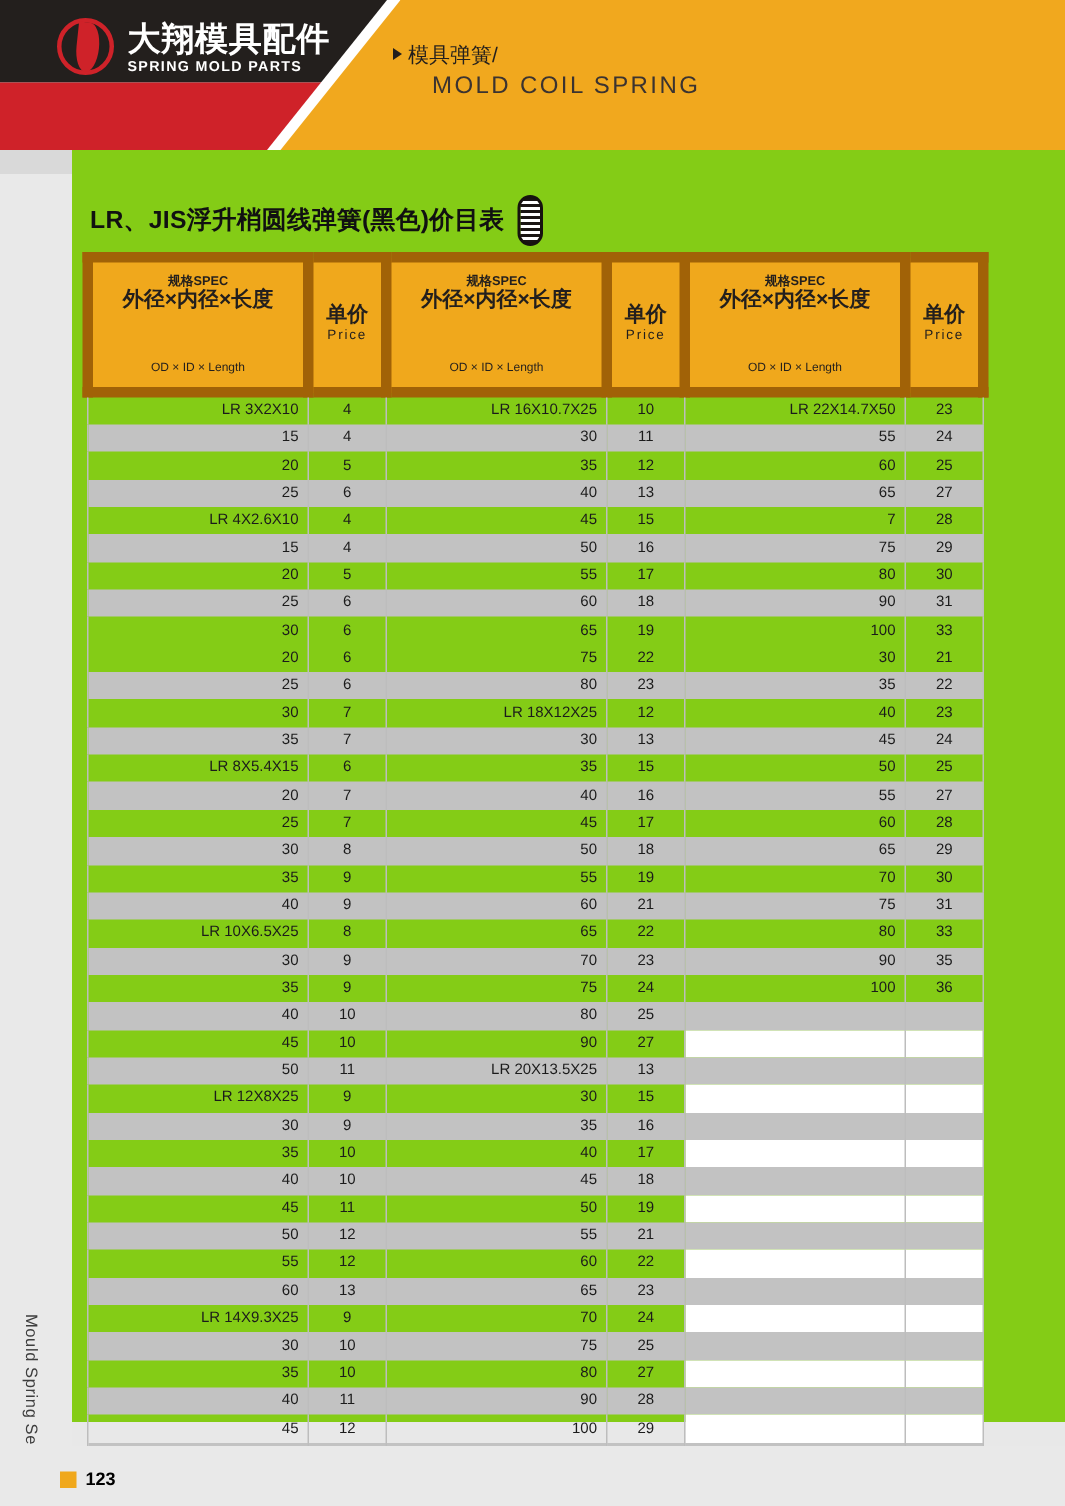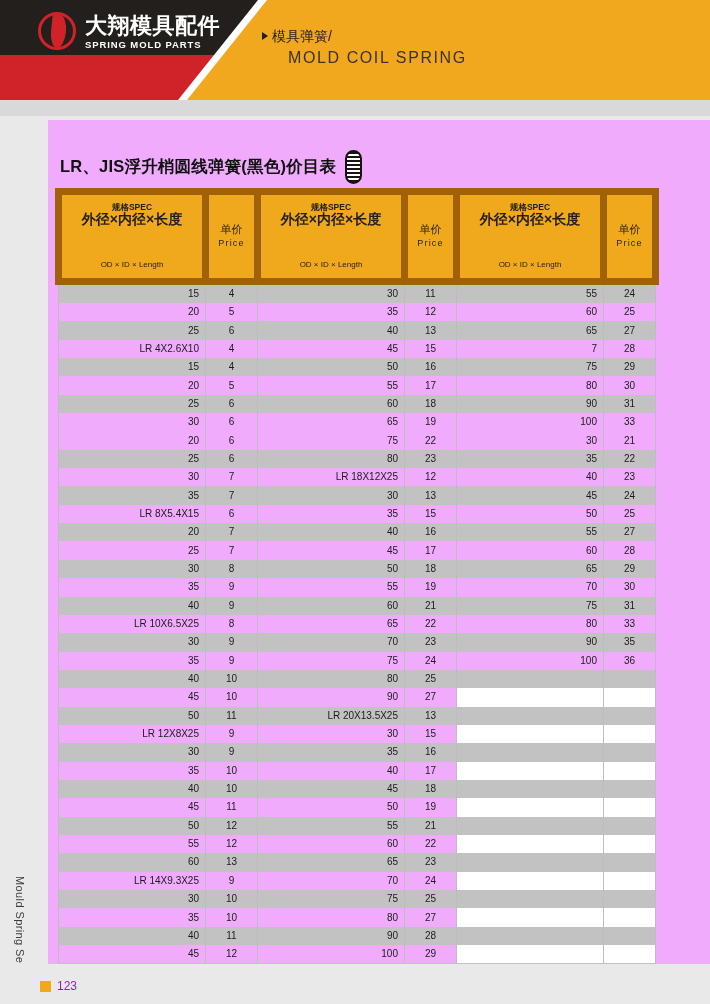--- a/index.html
+++ b/index.html
@@ -60,21 +60,21 @@
     position: absolute; left: 12px; top: 866px;
     width: 26px; height: 88px;
     background: #2a95aa;
     border-radius: 0 0 5px 5px;
     color: #ffffff; font-size: 12.5px; line-height: 15px;
     writing-mode: vertical-rl; text-align: center;
     padding-top: 7px; letter-spacing: 1px;
   }
 
   
-  .sheet { position: absolute; left: 48px; top: 120px; width: 662px; height: 848px; background: #f0abfc; }
+  .sheet { position: absolute; left: 48px; top: 100px; width: 662px; height: 848px; background: #84cc16; }
   .sheet-inner { position: relative; padding: 26px 0 0 0; }
 
   .title-row { display: flex; align-items: center; padding-left: 12px; height: 42px; }
   .doc-title { font-size: 16.5px; font-weight: bold; color: #111111; letter-spacing: 0.2px; }
   .spring-icon { margin-left: 8px; width: 19px; height: 34px; position: relative; }
   .spring-icon .body {
     position: absolute; left: 1px; top: 0; width: 17px; height: 34px;
     border: 2px solid #17120f; border-radius: 9px;
     background: repeating-linear-gradient(to bottom, #1a1513 0px, #1a1513 2px, #ffffff 2px, #ffffff 4px);
   }
@@ -87,21 +87,21 @@
   .tbl thead th {
     background: #f0a81c;
     border: 7px solid #a16207;
     padding: 6px 2px 7px 2px;
     text-align: center; vertical-align: middle;
     height: 47px;
   }
   .hd1 { font-size: 8.5px; color: #231f1d; line-height: 12px; font-weight: bold; }
   .hd2 { font-size: 14px; color: #231f1d; line-height: 12px; font-weight: bold; }
   .hd3 { font-size: 8px; color: #231f1d; line-height: 12px; font-weight: normal; margin-top: 34px; }
-  .hdp1 { font-size: 11px; color: #231f1d; line-height: 14px; font-weight: normal; }
+  .hdp1 { font-size: 14px; color: #231f1d; line-height: 14px; font-weight: bold; }
   .hdp2 { font-size: 9px; color: #231f1d; line-height: 14px; letter-spacing: 1.2px; font-weight: normal; }
 
   .tbl td {
     height: 18.35px;
     font-size: 10px;
     color: #1b1b1b;
     border-left: 1px solid #bdbdbd;
     border-right: 1px solid #bdbdbd;
     padding: 0 6px 0 0;
     line-height: 18px;
@@ -110,21 +110,21 @@
   .tbl td.price { text-align: center; padding-right: 0; }
   .tbl tr.alt td { background: #c2c2c2; }
   .tbl td.blank-col { background: #ffffff !important; }
   .tbl tr.alt td.blank-col { background: #c2c2c2 !important; }
   .tbl tbody tr:last-child td { border-bottom: 1px solid #bdbdbd; }
 
   
   .footer { position: absolute; left: 0; top: 964px; width: 710px; height: 40px; background: #e9e9e9; }
   .pg { position: absolute; left: 40px; top: 979px; display: flex; align-items: center; }
   .pg-sq { width: 11px; height: 11px; background: #f0a81c; margin-right: 6px; }
-  .pg-num { font-size: 12px; color: #a21caf; font-weight: normal; }
+  .pg-num { font-size: 12px; color: #000000; font-weight: bold; }
 </style>
 </head>
 <body>
 
 <div class="page">
 
   <div class="header">
     <div class="hdr-black"></div>
     <div class="hdr-red"></div>
     <div class="hdr-yellow"></div>
@@ -199,20 +199,28 @@
               <div class="hd2">外径×内径×长度</div>
               <div class="hd3">OD × ID × Length</div>
             </th>
             <th>
               <div class="hdp1">单价</div>
               <div class="hdp2">Price</div>
             </th>
           </tr>
         </thead>
         <tbody id="tbody">
+            <tr>
+              <td class="spec">LR    3X2X10</td>
+              <td class="price">4</td>
+              <td class="spec">LR 16X10.7X25</td>
+              <td class="price">10</td>
+              <td class="spec">LR 22X14.7X50</td>
+              <td class="price">23</td>
+            </tr>
             <tr class="alt">
               <td class="spec">15</td>
               <td class="price">4</td>
               <td class="spec">30</td>
               <td class="price">11</td>
               <td class="spec">55</td>
               <td class="price">24</td>
             </tr>
             <tr>
               <td class="spec">20</td>

